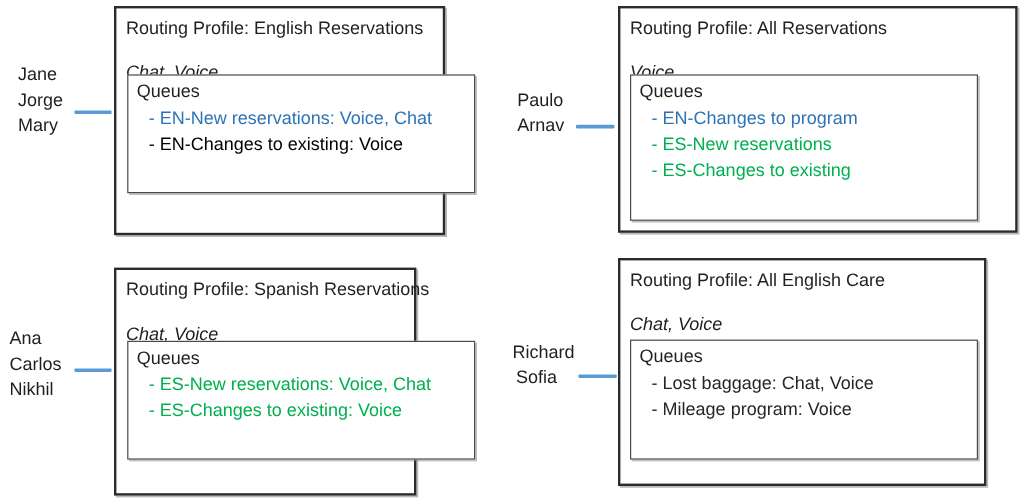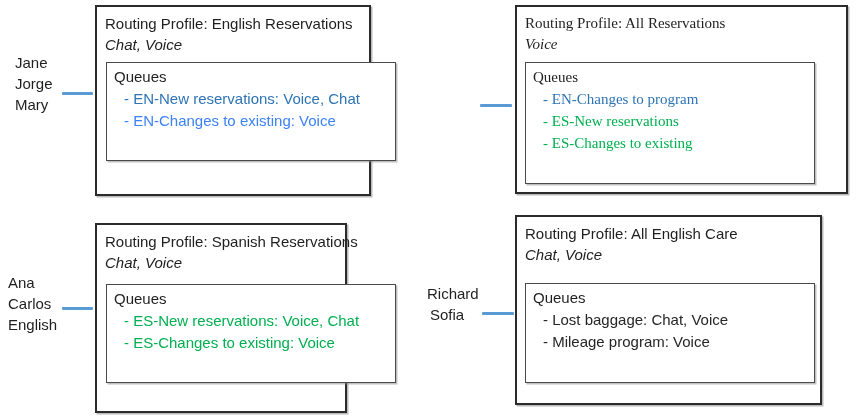--- a/index.html
+++ b/index.html
@@ -28,20 +28,21 @@
     font-size: 15px;
     line-height: 21px;
     white-space: nowrap;
   }
   .profile-channels {
     padding: 0 6px 0 8px;
     font-size: 15px;
     line-height: 21px;
     font-style: italic;
     white-space: nowrap;
+    margin-top: 16px;
   }
   .queues-box {
     position: absolute;
     box-sizing: border-box;
     border: 1.5px solid #4a4a4a;
     background: #ffffff;
     box-shadow: 1.5px 1.5px 0 rgba(130,130,130,0.5);
     padding: 3px 4px 0 7px;
   }
   .queues-title {
@@ -72,48 +73,52 @@
 <body>
 
 <div class="canvas">
 
   <div class="agent-names" style="left:15px; top:52px;">
     <div class="agent-name">Jane</div>
     <div class="agent-name">Jorge</div>
     <div class="agent-name">Mary</div>
   </div>
 
+  <div class="agent-names" style="left:431px; top:73px;">
+    <div class="agent-name">Paulo</div>
+    <div class="agent-name">Arnav</div>
+  </div>
 
   <div class="agent-names" style="left:8px; top:272px;">
     <div class="agent-name">Ana</div>
     <div class="agent-name">Carlos</div>
-    <div class="agent-name">English</div>
+    <div class="agent-name">Nikhil</div>
   </div>
 
   <div class="agent-names" style="left:427px; top:283px;">
     <div class="agent-name">Richard</div>
     <div class="agent-name" style="padding-left:3px;">Sofia</div>
   </div>
 
   <div class="connector" style="left:62px; top:92px; width:31px;"></div>
   <div class="connector" style="left:480px; top:104px; width:32px;"></div>
   <div class="connector" style="left:62px; top:307px; width:31px;"></div>
   <div class="connector" style="left:482px; top:312px; width:32px;"></div>
 
   <div class="profile-box" style="left:95px; top:5px; width:276px; height:191px;">
     <div class="profile-title">Routing Profile: English Reservations</div>
     <div class="profile-channels">Chat, Voice</div>
     <div class="queues-box" style="left:9px; top:55px; width:290px; height:99px;">
       <div class="queues-title">Queues</div>
       <div class="queue-item" style="color: rgb(46, 116, 181);">- EN-New reservations: Voice, Chat</div>
-      <div class="queue-item" style="color: #3b82f6;">- EN-Changes to existing: Voice</div>
+      <div class="queue-item" style="color: #000000;">- EN-Changes to existing: Voice</div>
     </div>
   </div>
 
-  <div class="profile-box" style="left:515px; top:5px; width:333px; height:189px;font-family:Liberation Serif, serif;">
+  <div class="profile-box" style="left:515px; top:5px; width:333px; height:189px;">
     <div class="profile-title">Routing Profile: All Reservations</div>
     <div class="profile-channels">Voice</div>
     <div class="queues-box" style="left:8px; top:55px; width:290px; height:122px;">
       <div class="queues-title">Queues</div>
       <div class="queue-item" style="color: rgb(46, 116, 181);">- EN-Changes to program</div>
       <div class="queue-item" style="color: rgb(0, 176, 80);">- ES-New reservations</div>
       <div class="queue-item" style="color: rgb(0, 176, 80);">- ES-Changes to existing</div>
     </div>
   </div>
 

